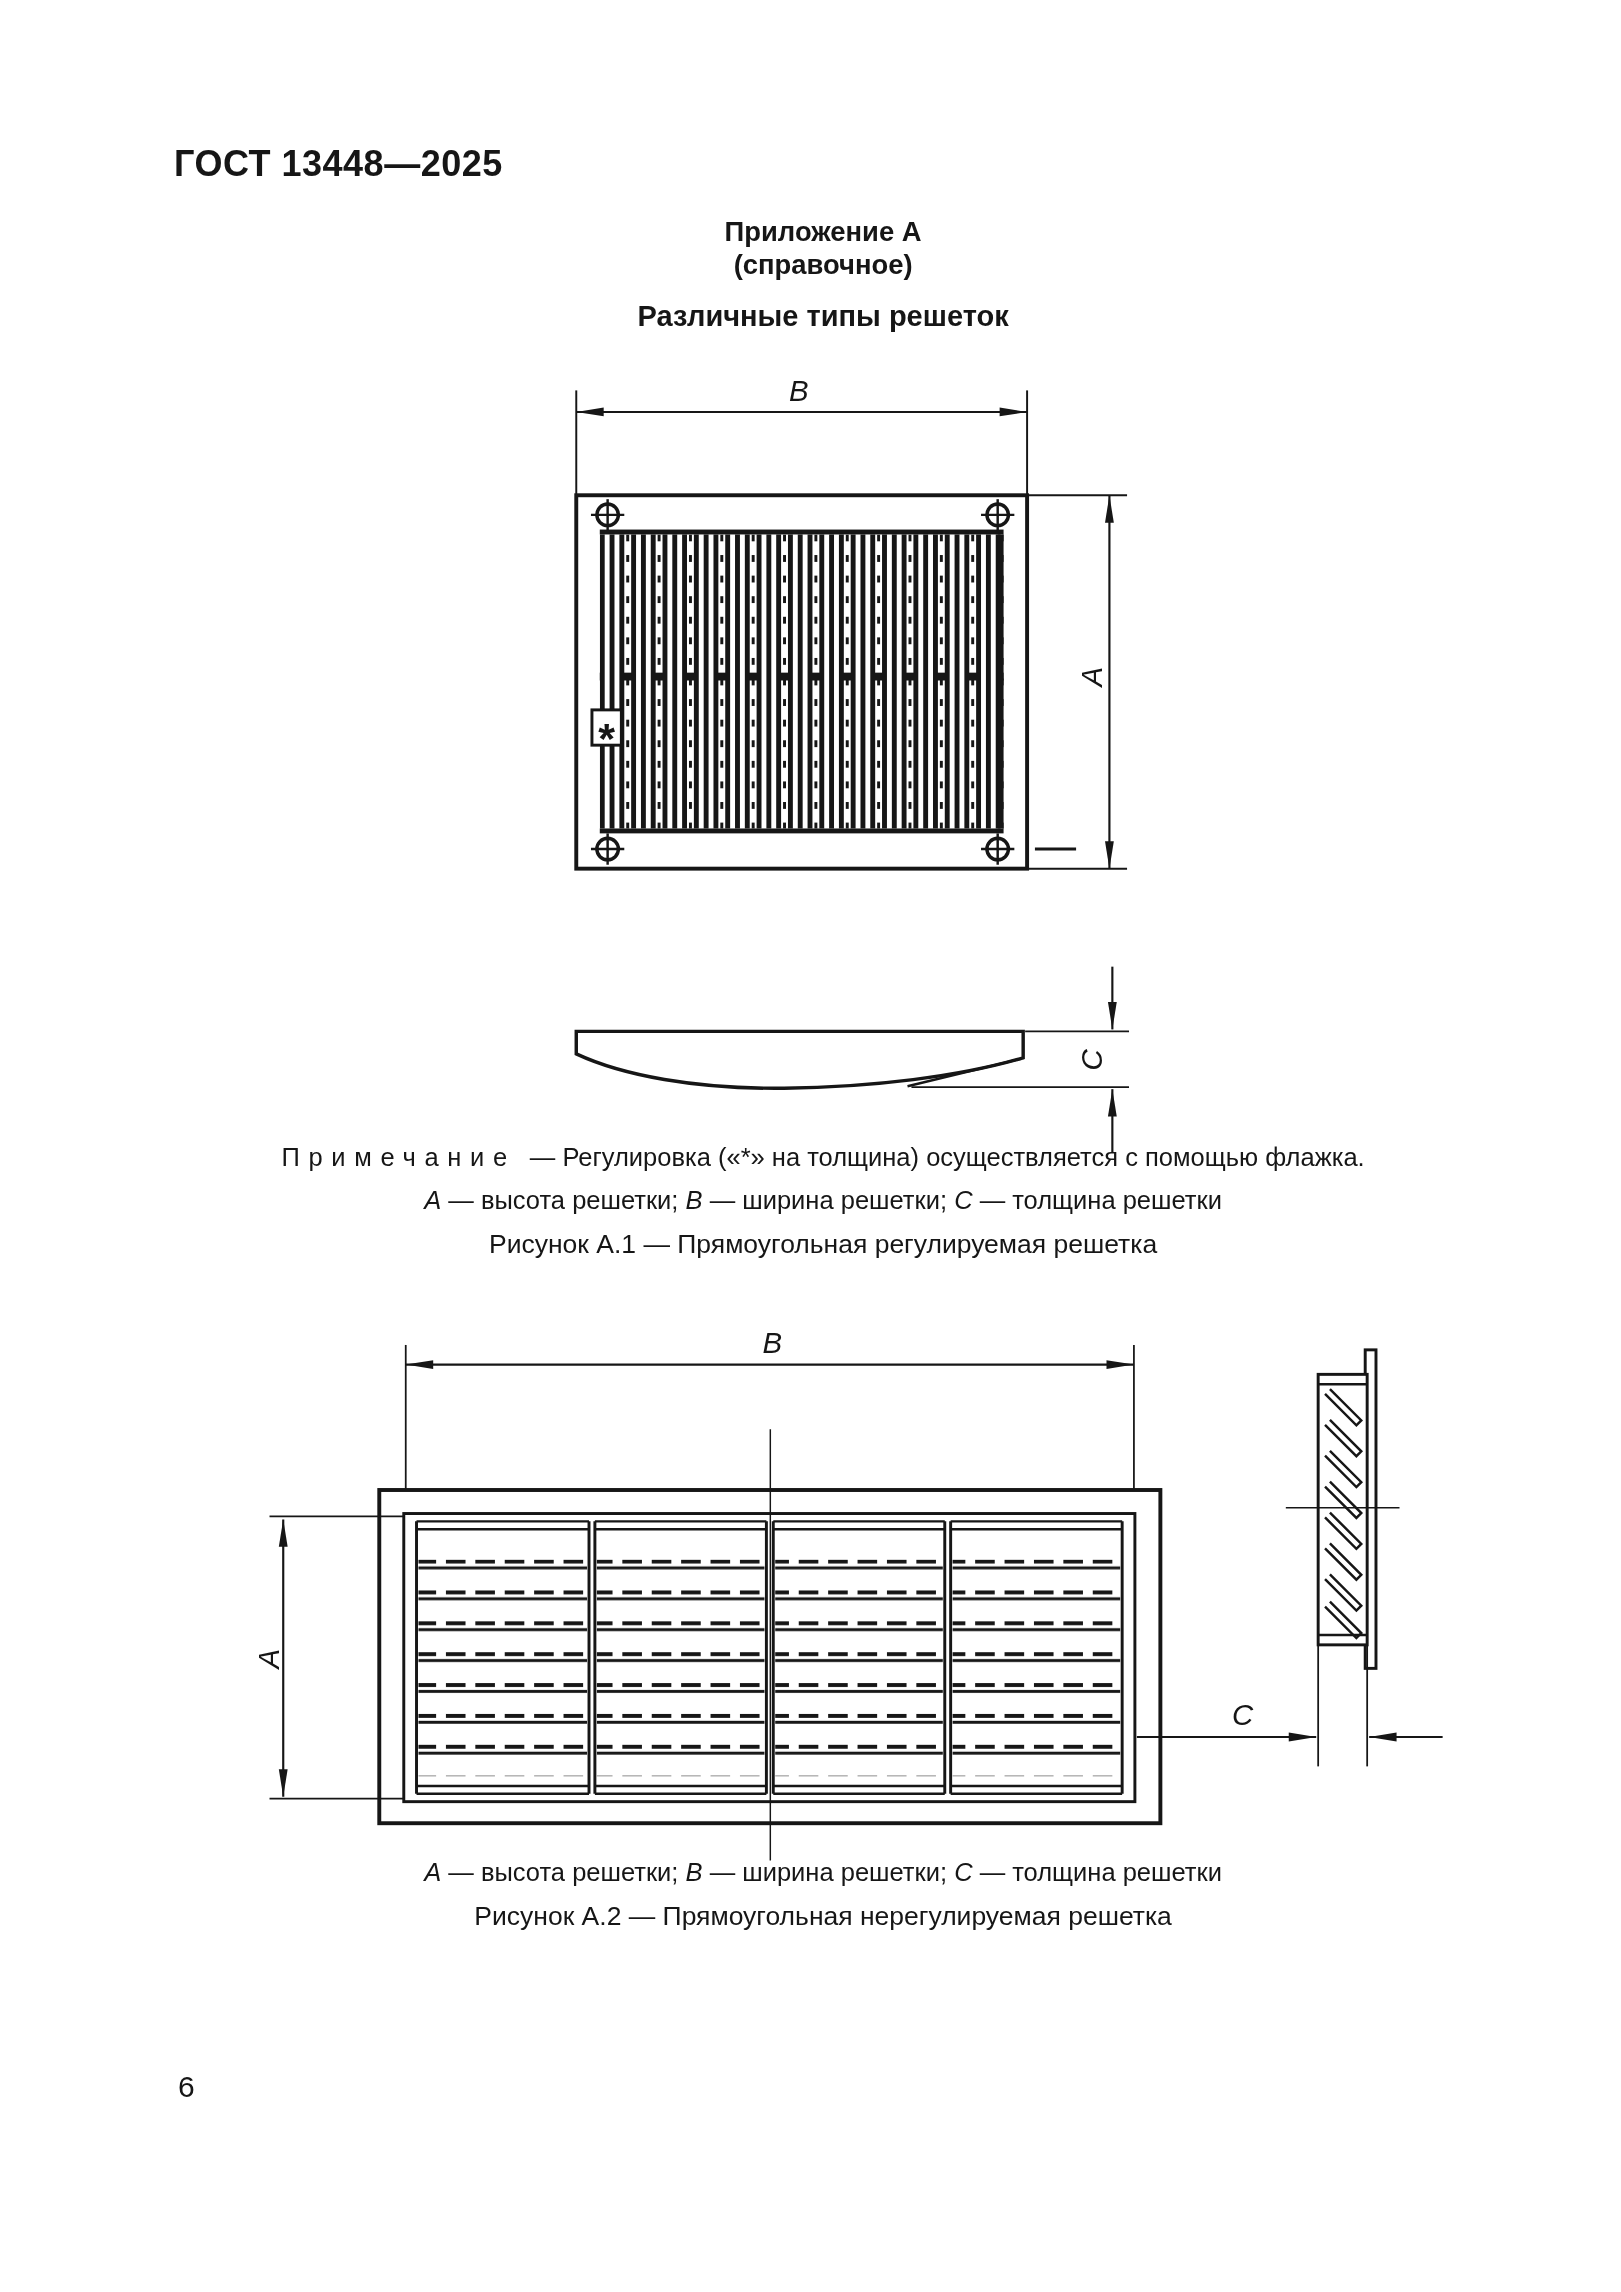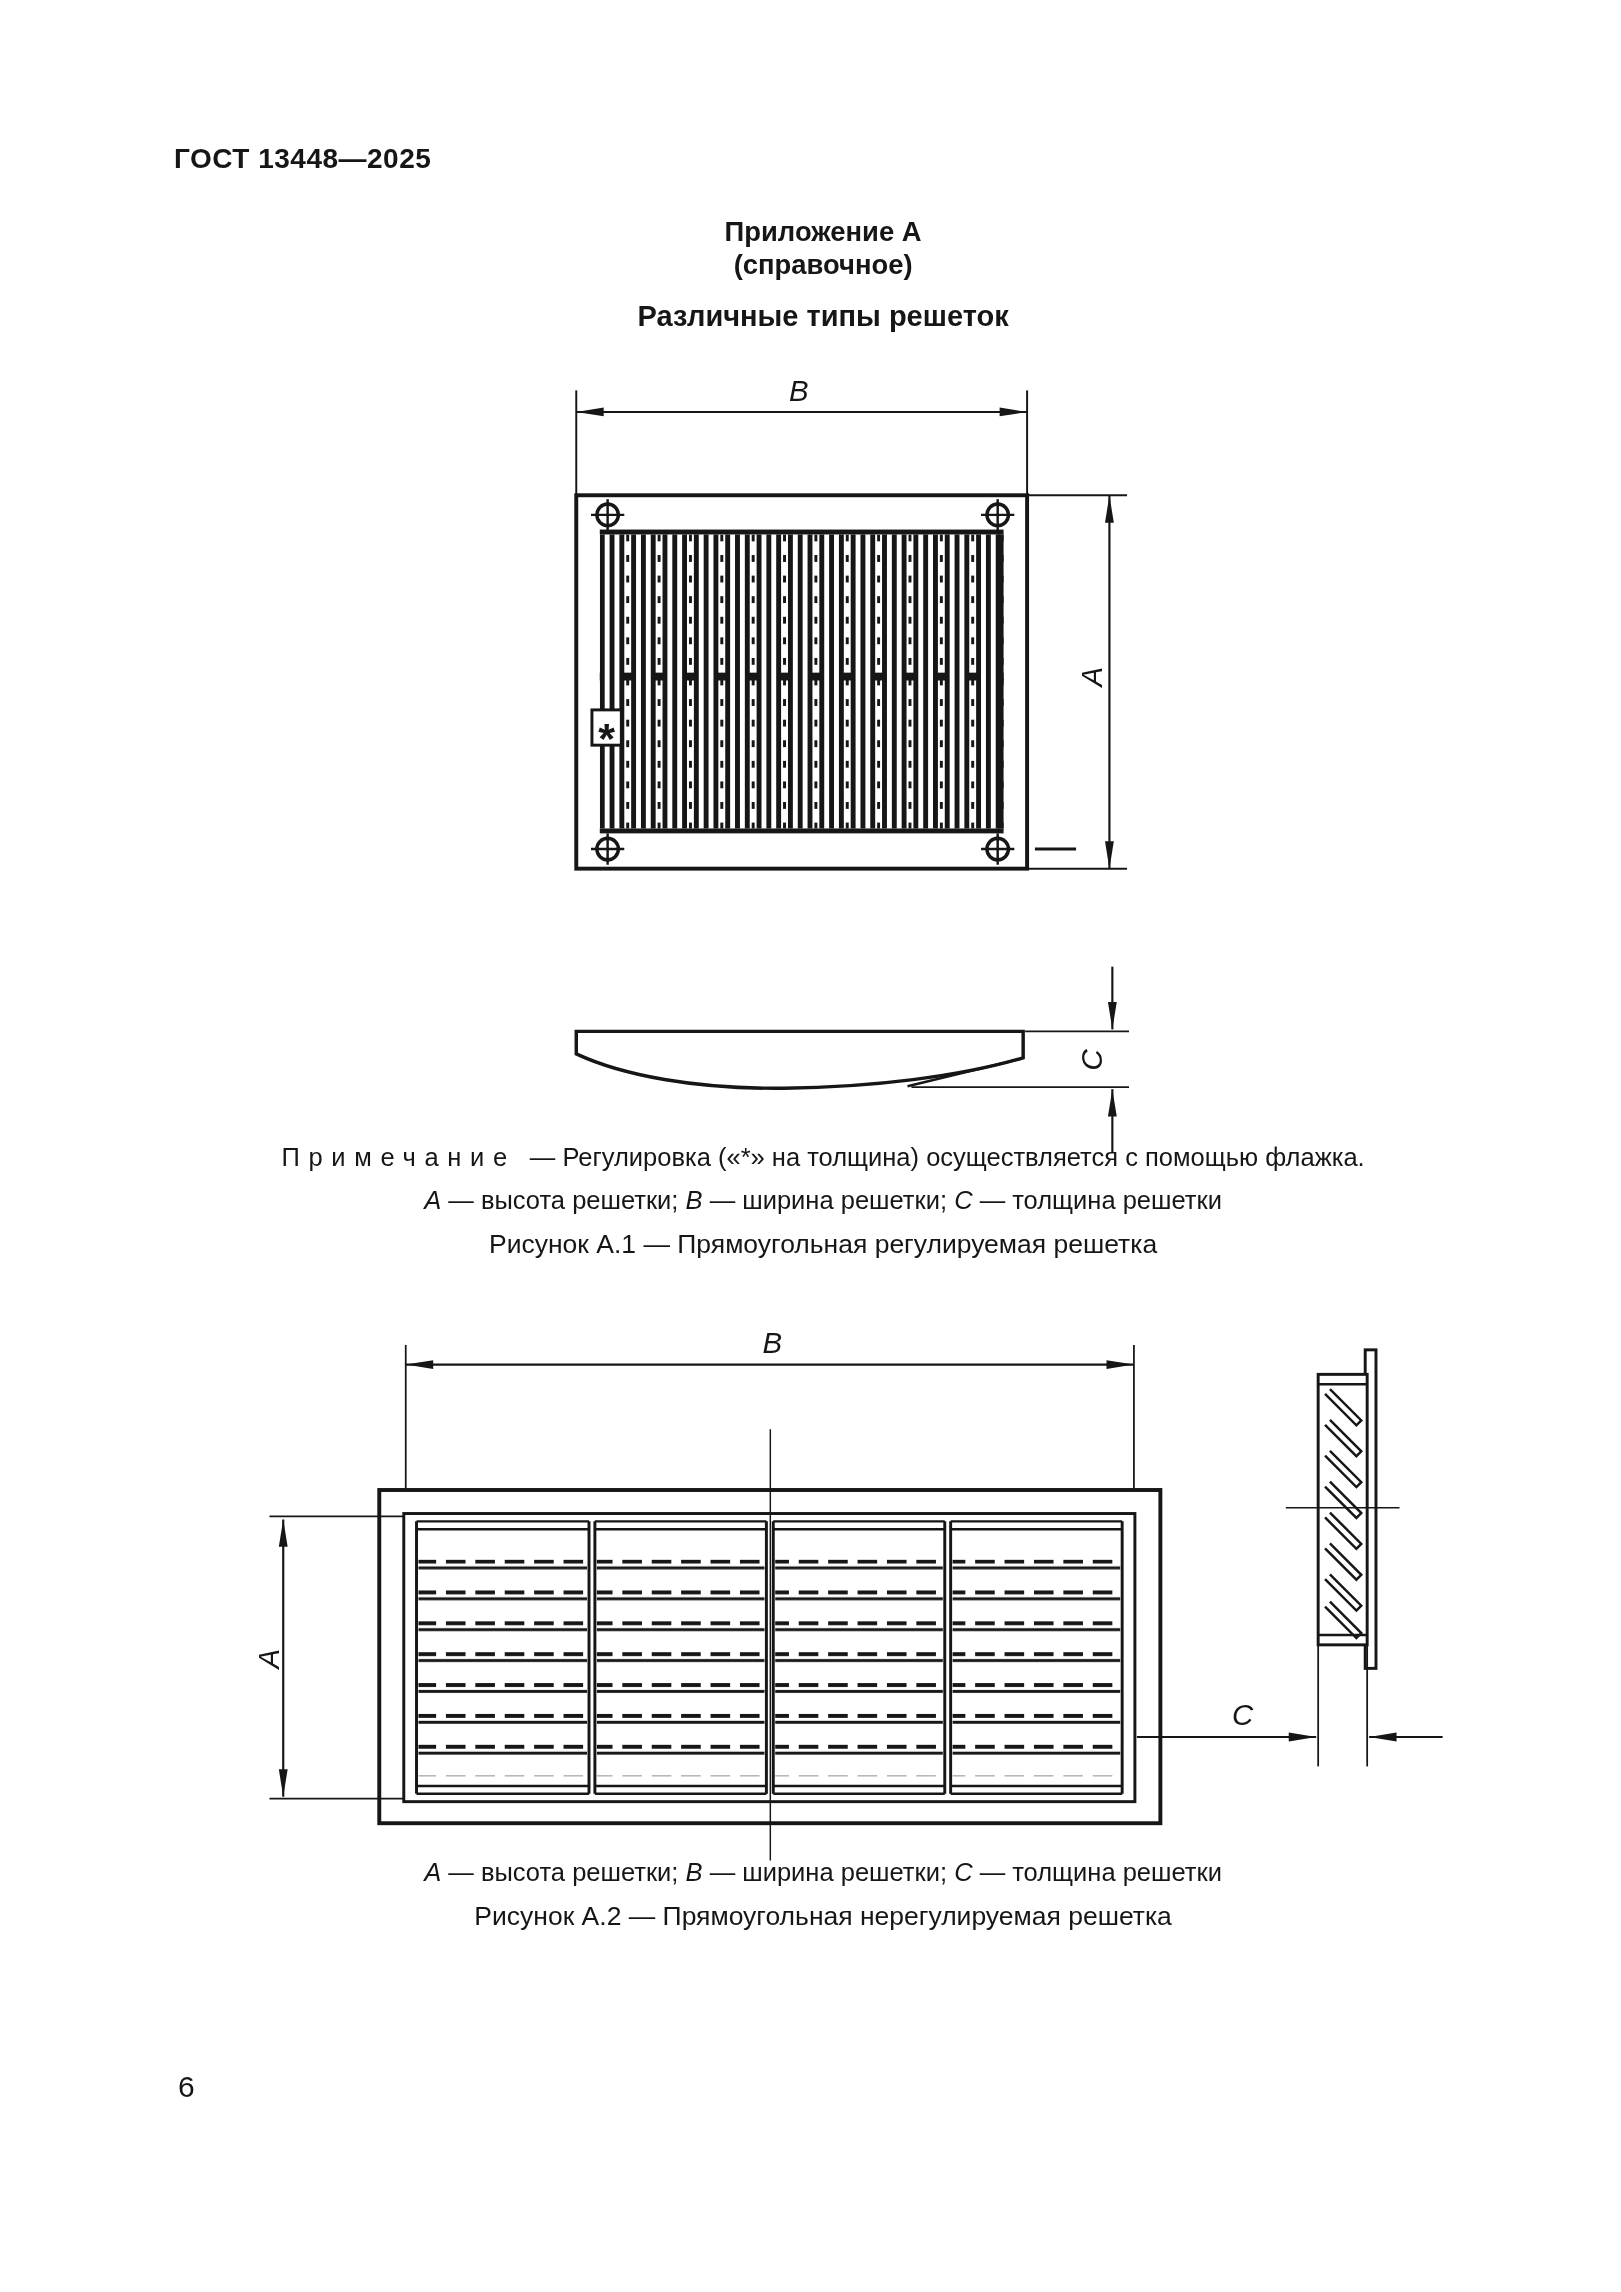--- a/index.html
+++ b/index.html
@@ -6,21 +6,21 @@
   body{
     width:1621px;height:2293px;
     background:#ffffff;
     font-family:"Liberation Sans", sans-serif;
     color:#161616;
     position:relative;
     overflow:hidden;
   }
   .abs{position:absolute;}
   .centered{position:absolute;left:19.6px;width:1607px;text-align:center;}
-  .hdr{font-weight:bold;font-size:28px;letter-spacing:0.5px;}
+  .hdr{font-weight:bold;font-size:36px;letter-spacing:0.5px;}
   .app-name{font-weight:bold;font-size:27.4px;}
   .app-kind{font-weight:bold;font-size:27.4px;}
   .app-title{font-weight:bold;font-size:29px;}
   .note-line{font-size:25.5px;}
   .note-label{letter-spacing:.34em;margin-right:.55em;margin-top:8px;}
   .legend-line{font-size:25.5px;}
   .legend-sym{font-style:italic;}
   .fig-caption{font-size:26.5px;}
   .page-num{font-size:30px;}
   svg text{font-family:"Liberation Sans", sans-serif;}

